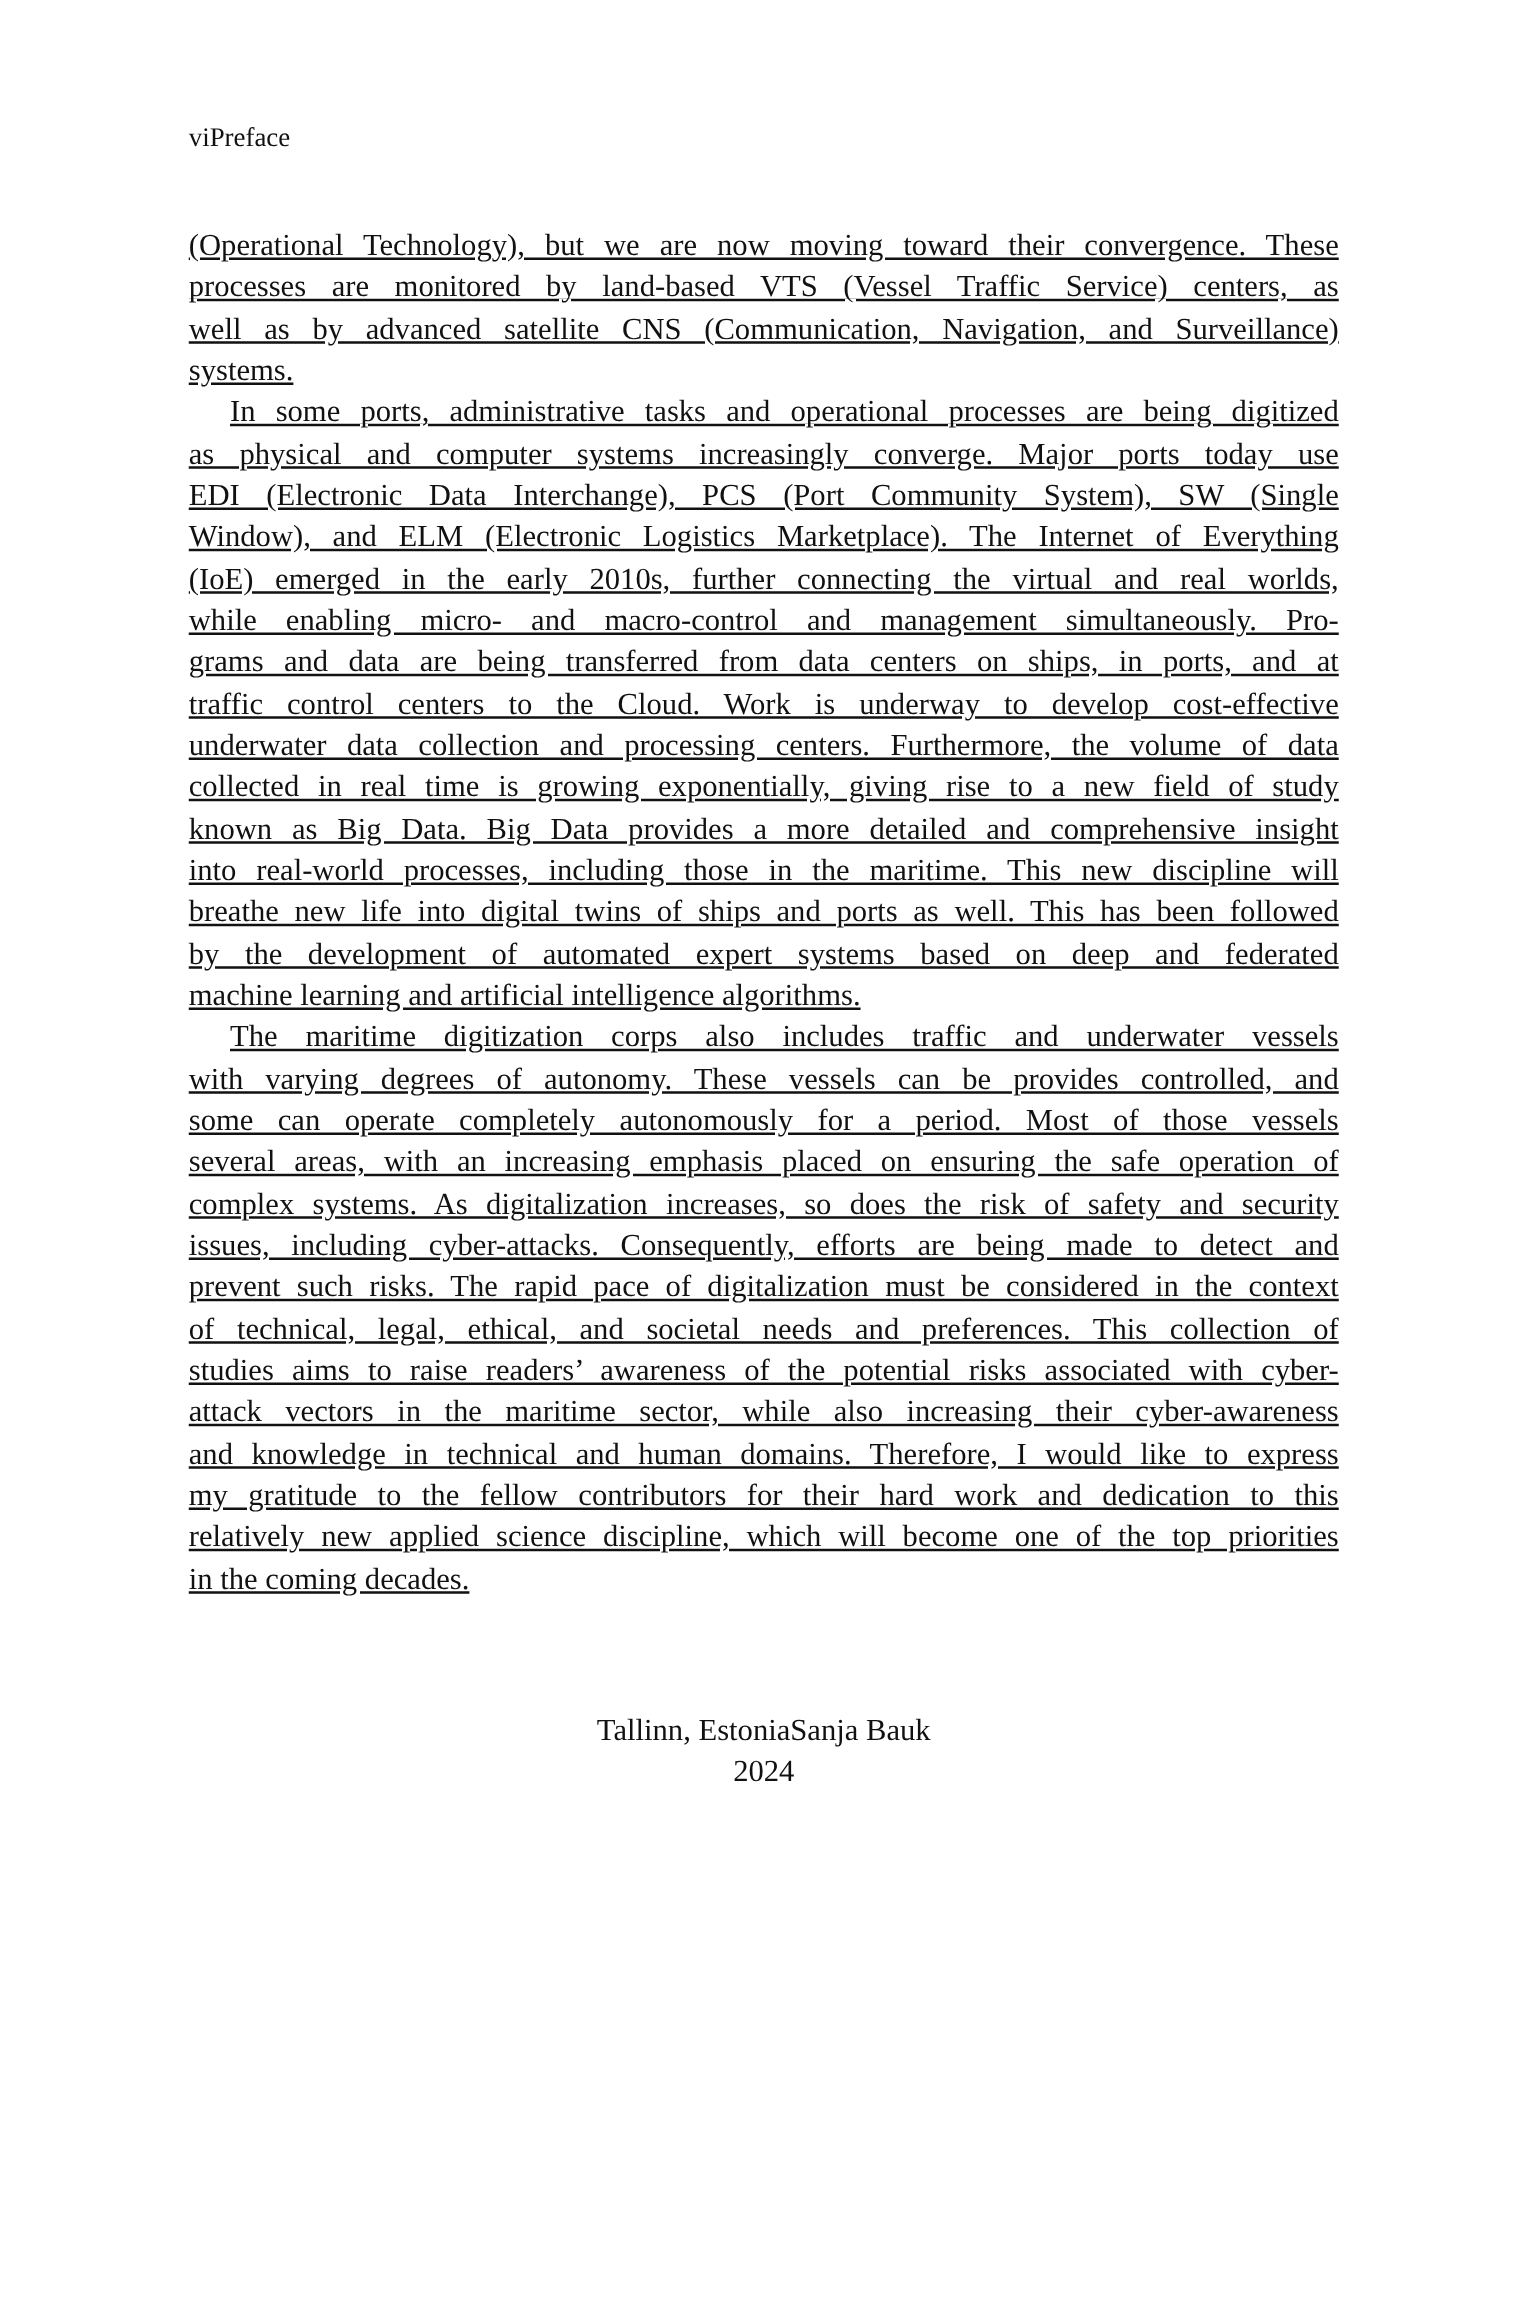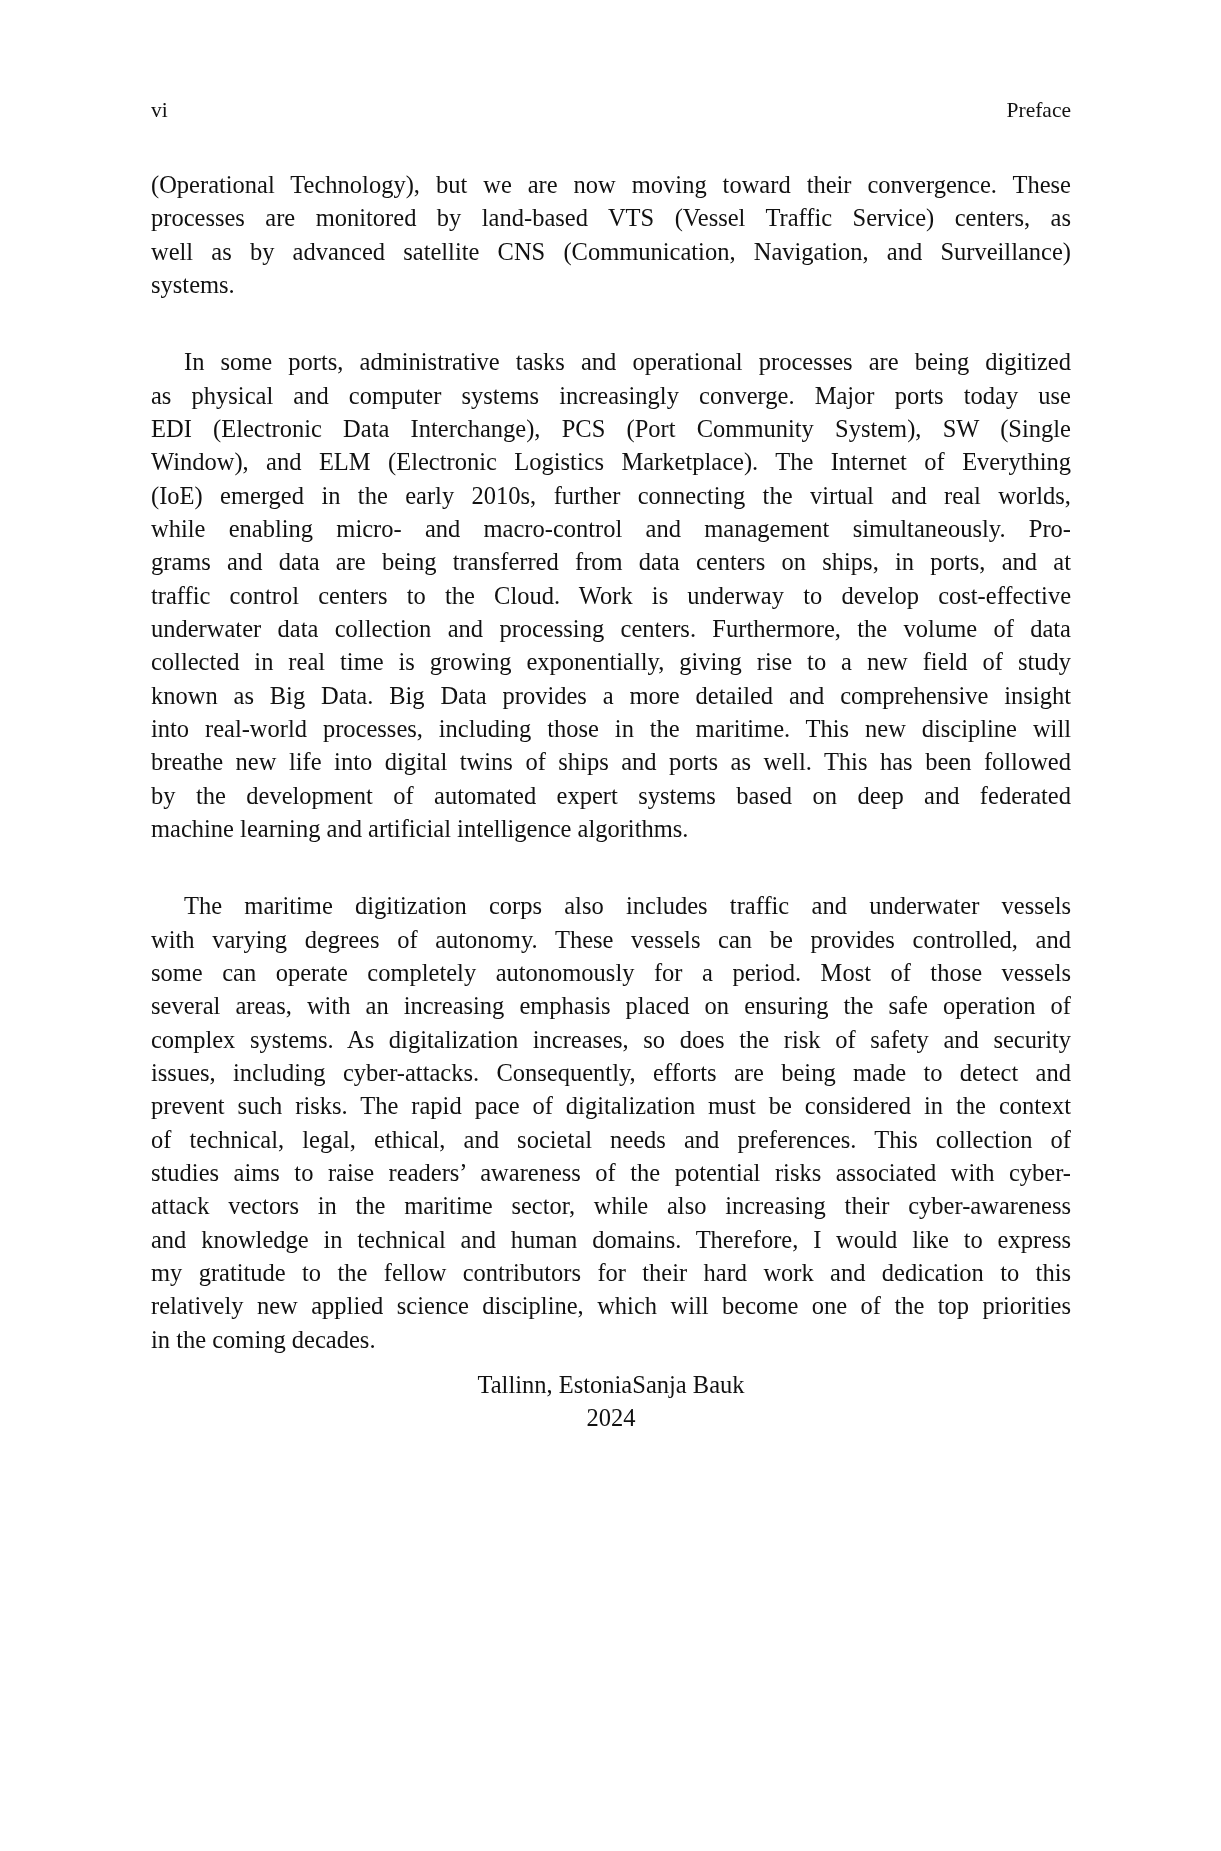--- a/index.html
+++ b/index.html
@@ -1,24 +1,24 @@
 <!DOCTYPE html>
 <html><head>
 <meta charset="utf-8">
 <style>
   html, body { margin: 0; padding: 0; background: #ffffff; }
   body { width: 1221px; height: 1851px; position: relative; overflow: hidden; color: #111111;
          font-family: "Liberation Serif", "DejaVu Serif", serif; }
   .running-head { position: absolute; left: 151px; width: 920px; top: 96px; height: 28px;
-                  font-size: 21.5px; line-height: 28px; display: flex; justify-content: space-between; }
-  .body-text { position: absolute; left: 151px; width: 920px; top: 168px; font-size: 24.5px; }
+                  font-size: 21.5px; line-height: 28px; display: flex; }
+  .body-text { position: absolute; left: 151px; width: 920px; top: 180px; font-size: 24.5px; text-decoration: underline; }
   .line { height: 33.33px; line-height: 33.33px; white-space: nowrap; text-align: justify;
           text-align-last: justify; overflow: visible; }
   .line.last { text-align-last: left; }
-  .line.indent { padding-left: 33px; margin-top: 44px; }
+  .line.indent { padding-left: 33px; }
   .signature { position: absolute; left: 151px; width: 920px; top: 1368px; font-size: 24.5px; line-height: 33.33px; }
   .sig-row { display: flex; justify-content: center; height: 33.33px; }
 </style>
 </head>
 <body>
 
 <div class="running-head">
   <span>vi</span>
   <span>Preface</span>
 </div>

